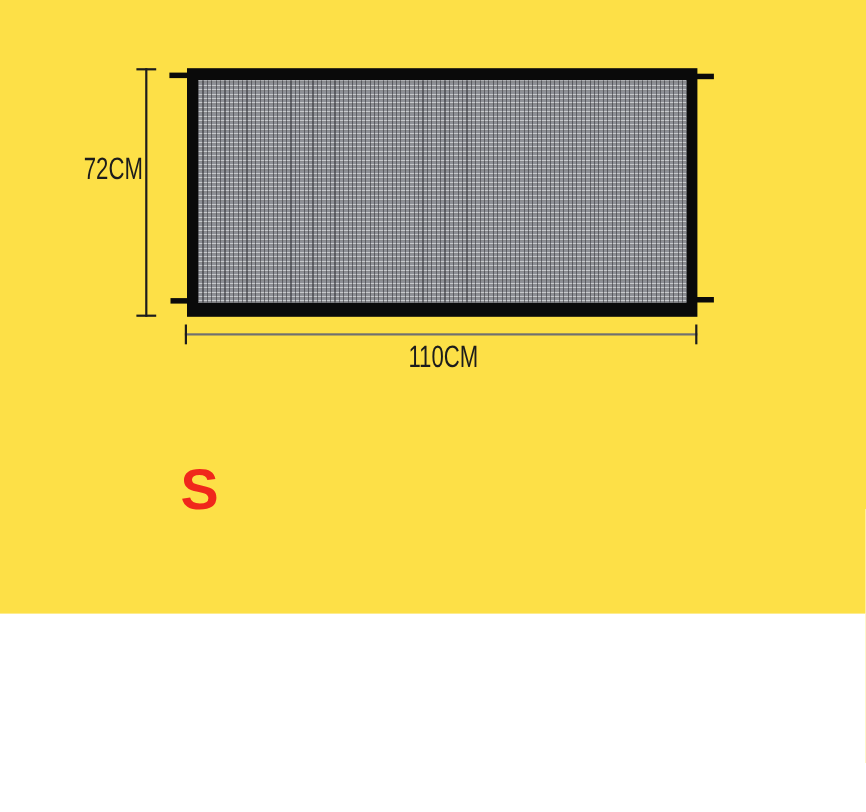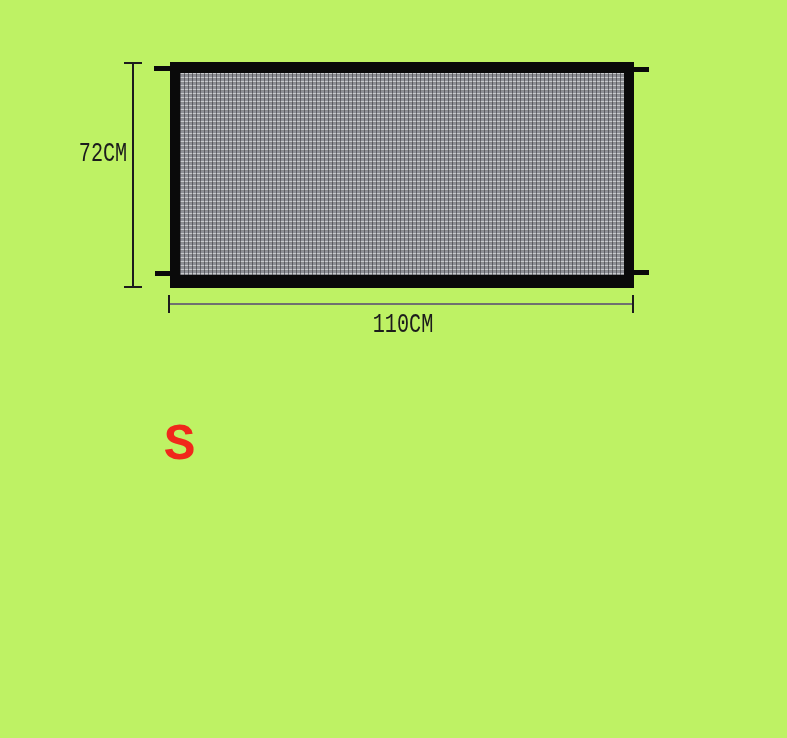--- a/index.html
+++ b/index.html
@@ -3,24 +3,24 @@
 <meta charset="utf-8">
 <style>
   html, body {
     margin: 0;
     padding: 0;
     background: #ffffff;
   }
   .canvas {
     position: relative;
     width: 787px;
-    height: 738px;
-    background: #bef264;
+    height: 558px;
+    background: #fde047;
     overflow: hidden;
-    font-family: Liberation Mono, monospace;
+    font-family: Liberation Sans, sans-serif;
   }
 
   
   .gate {
     position: absolute;
     left: 170px;
     top: 62px;
     width: 464px;
     height: 226px;
     background: var(--frame-color, #0a0a0a);

